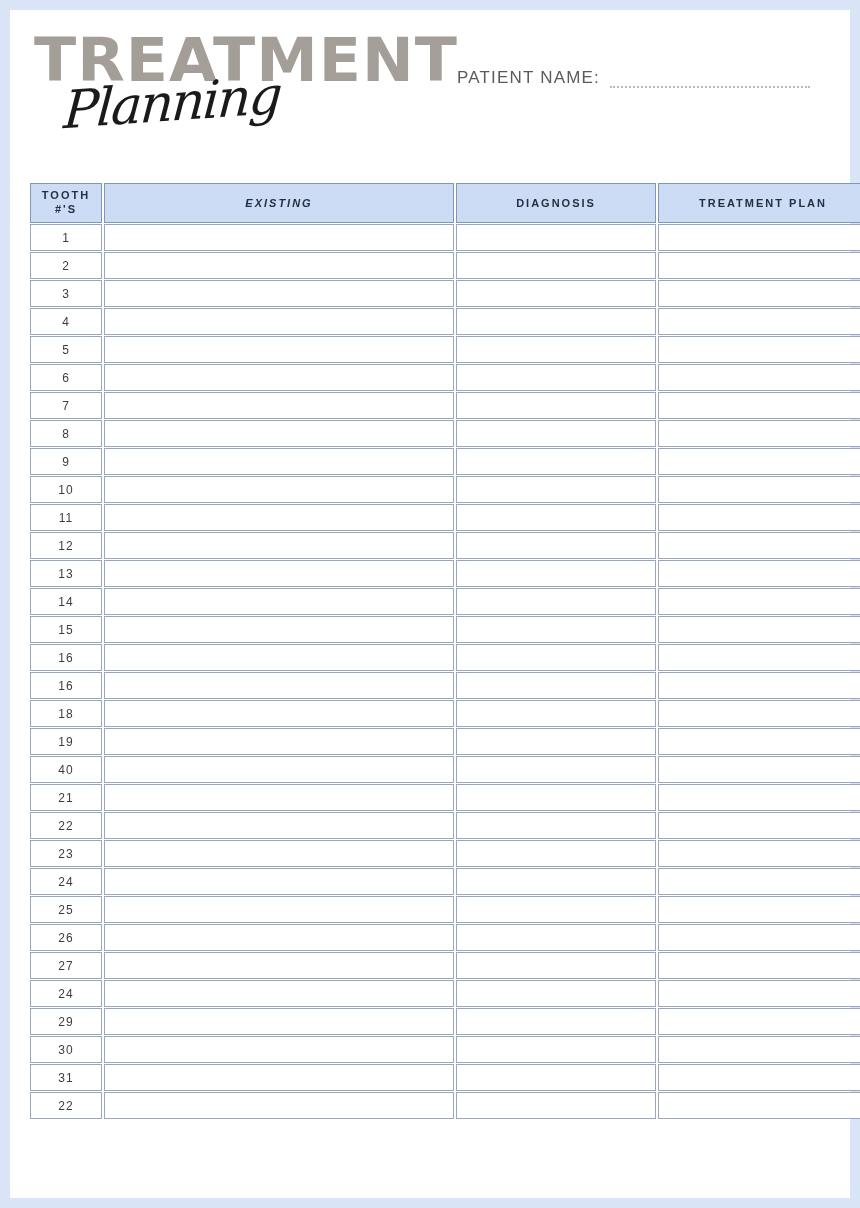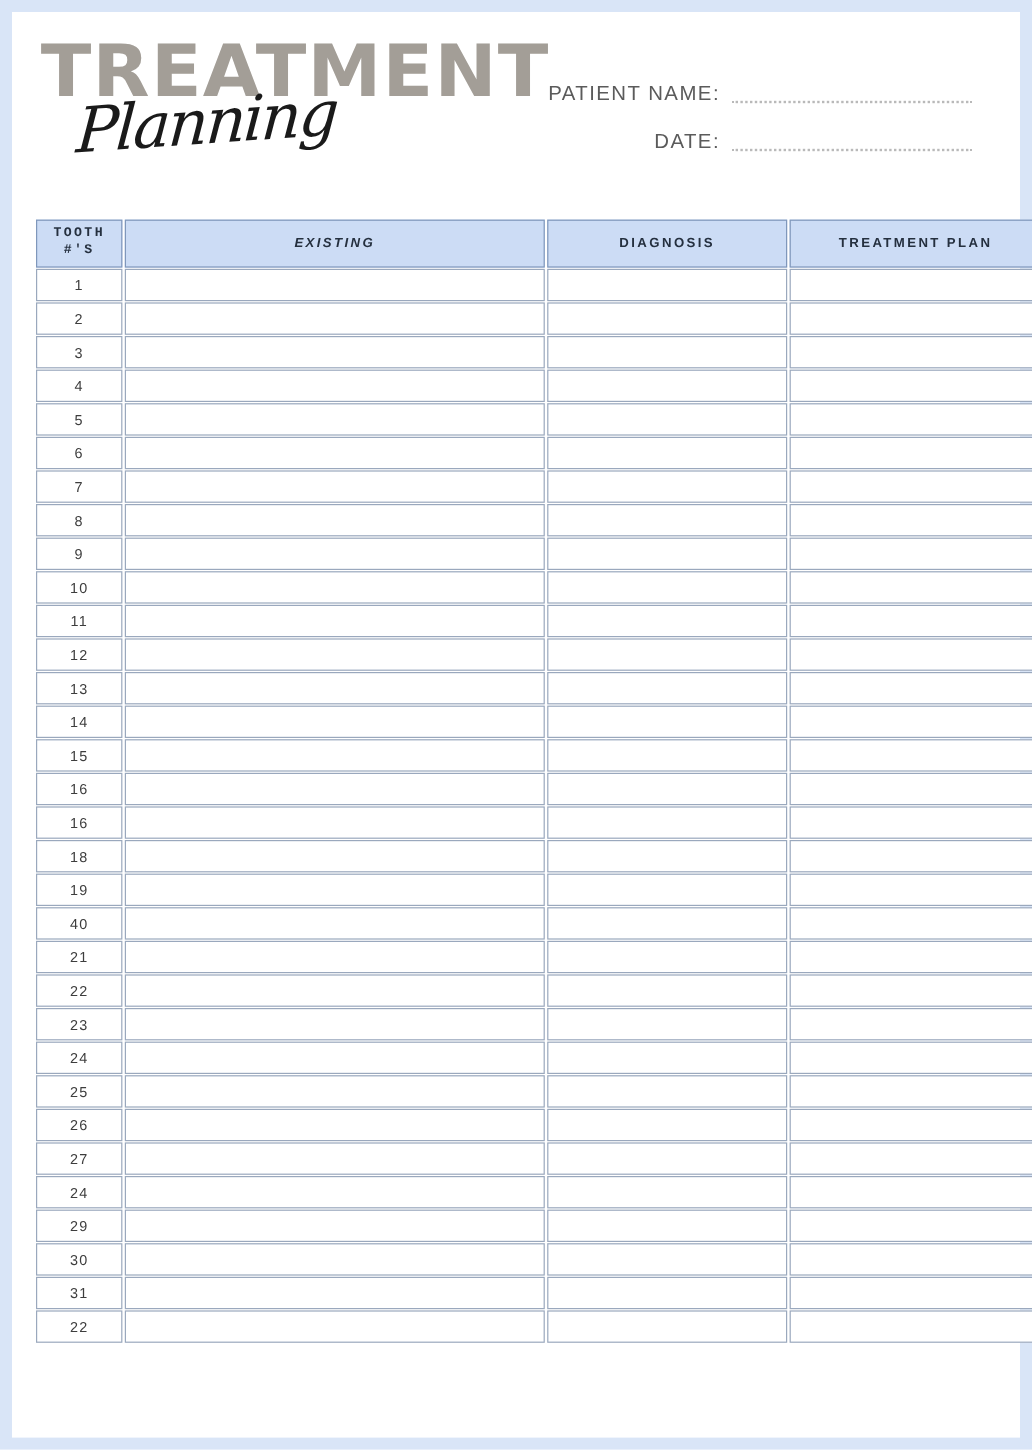--- a/index.html
+++ b/index.html
@@ -59,20 +59,21 @@
     display: inline-block;
   }
   .fields {
     position: absolute;
     right: 40px;
     top: 58px;
     width: 400px;
   }
   .field-row {
     display: flex;
+    align-items: flex-end;
     justify-content: flex-end;
     margin-bottom: 20px;
   }
   .field-label {
     font-size: 17px;
     letter-spacing: 1.2px;
     color: #5b5b5b;
     margin-right: 10px;
     white-space: nowrap;
   }
@@ -98,21 +99,21 @@
     background: #ccdcf5;
     border: 1px solid #7f97bb;
     height: 38px;
     font-size: 11px;
     font-weight: bold;
     letter-spacing: 2px;
     color: #25303f;
     text-align: center;
     padding: 0;
   }
-  th.c-tooth { width: 70px; line-height: 1.25; font-family: Liberation Mono, monospace; }
+  th.c-tooth { width: 70px; line-height: 1.25; }
   th.c-existing { width: 348px; font-style: italic; }
   th.c-diagnosis { width: 198px; }
   th.c-plan { width: 208px; }
   table.tp td {
     border: 1px solid #9aa8bd;
     height: 25px;
     padding: 0;
     background: #ffffff;
   }
   td.tooth-no {
@@ -132,24 +133,20 @@
 
   <div class="header">
     <div class="title-block">
       <div class="title-main">TREATMENT</div>
       <div class="title-script">Planning</div>
     </div>
 
     <div class="fields">
       <div class="field-row">
         <span class="field-label">PATIENT NAME:</span>
-        <span class="field-line"></span>
-      </div>
-      <div class="field-row">
-        <span class="field-label">DATE:</span>
         <span class="field-line"></span>
       </div>
     </div>
   </div>
 
   <div class="table-wrap">
     <table class="tp">
       <thead>
         <tr>
           <th class="c-tooth">

